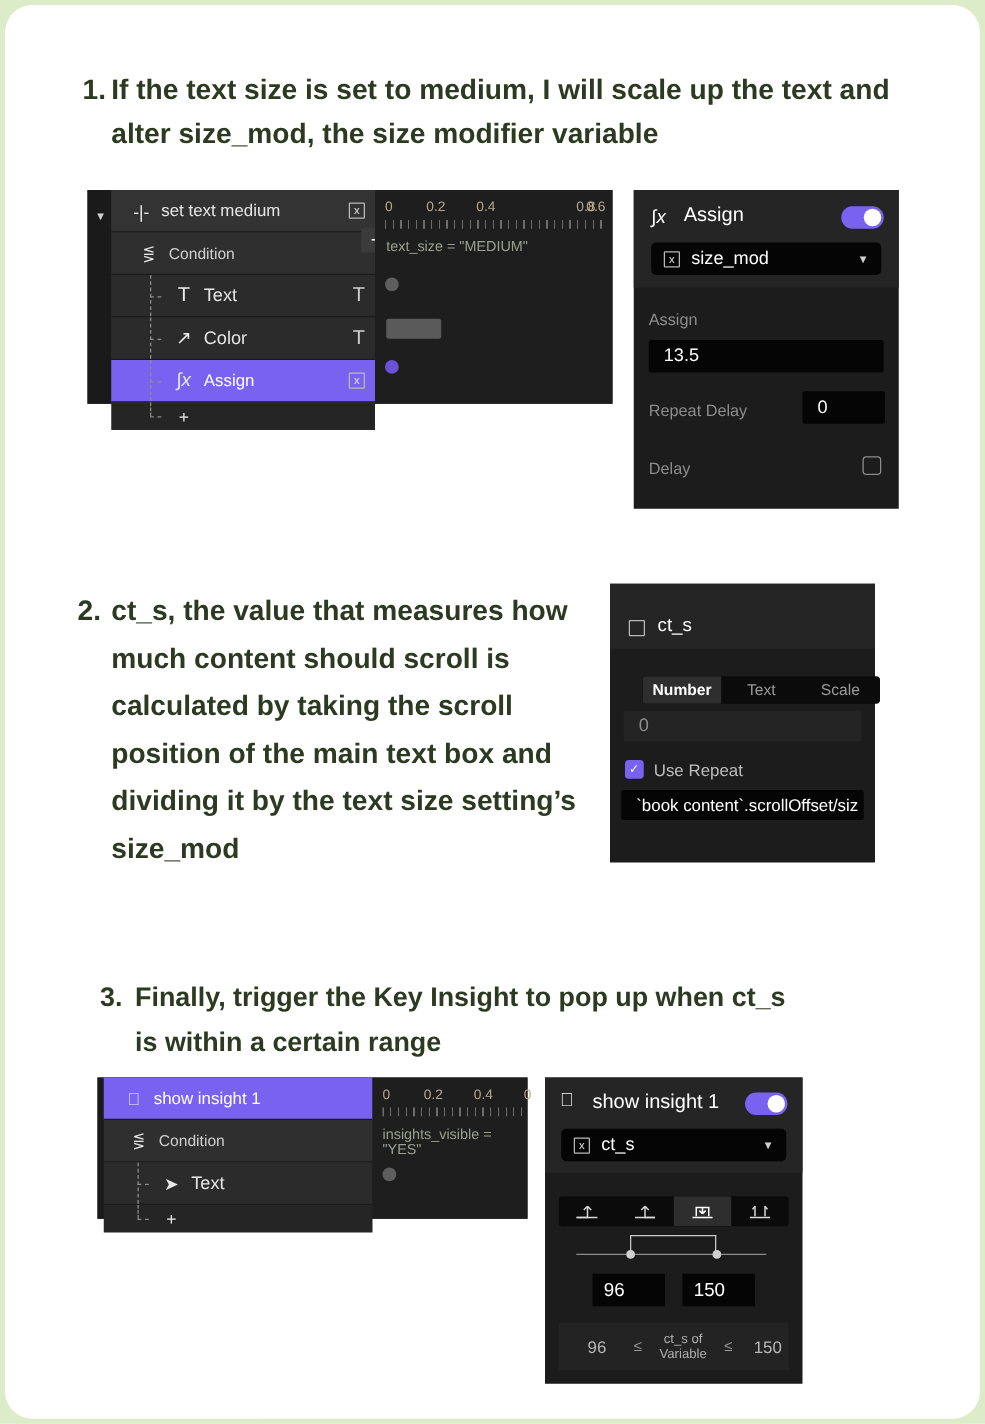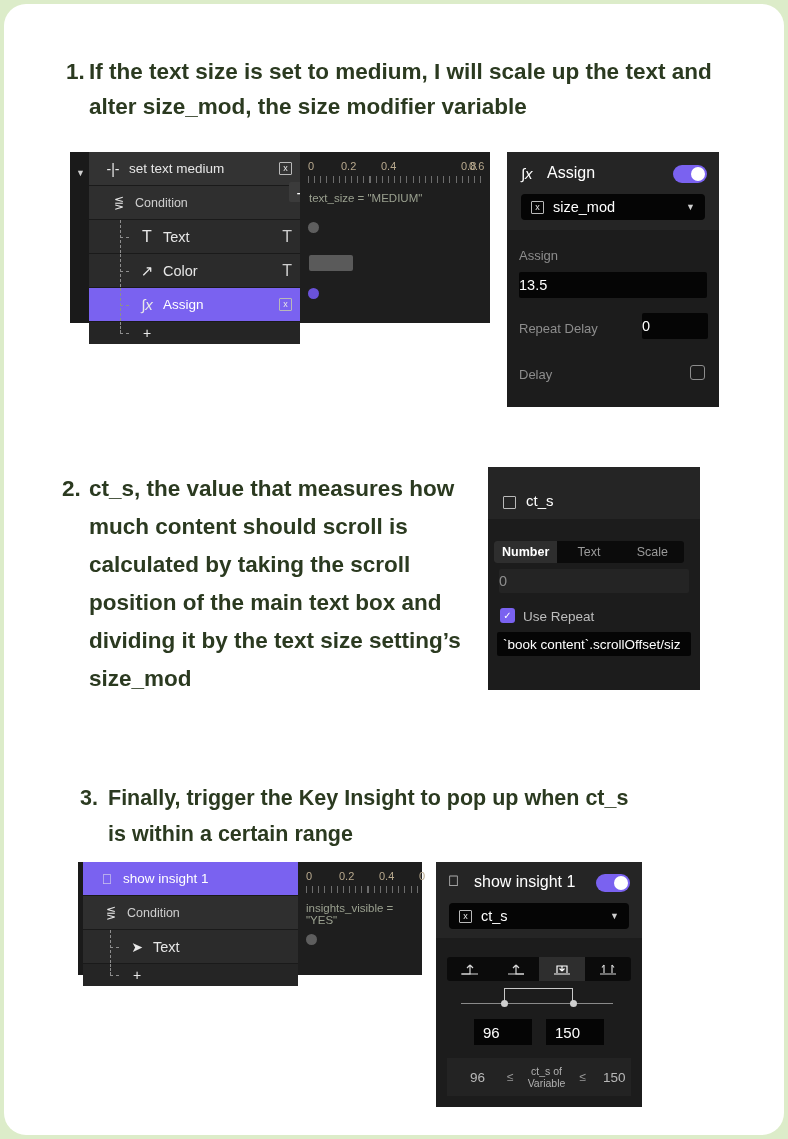--- a/index.html
+++ b/index.html
@@ -100,21 +100,21 @@
   .chip{
     position:absolute; background:#050505; border-radius:4px;
     display:flex; align-items:center; color:#ffffff; font-size:14.5px;
   }
   .chip .boxx{ margin:0 9px 0 10px; }
   .chip .dd{ position:absolute; right:10px; color:#cfcfcf; font-size:9px; }
 
   .flabel{ position:absolute; color:#8d8d8d; font-size:13px; }
   .field{
     position:absolute; background:#050505; color:#ffffff; font-size:14.5px;
-    display:flex; align-items:center; padding-left:0; box-sizing:border-box;
+    display:flex; align-items:center; padding-left:12px; box-sizing:border-box;
     border-radius:2px; overflow:hidden;
   }
   .checkbox{
     position:absolute; width:15px;height:15px;border:1px solid #8d8d8d;border-radius:3px;
     box-sizing:border-box;
   }
 
   
   .seg{
     position:absolute; background:#0b0b0b; display:flex; border-radius:3px; overflow:hidden;
@@ -252,32 +252,32 @@
   <div class="step" id="step2">
     <span class="num">2.</span>
     <span class="body">ct_s, the value that measures how much content should scroll is calculated by taking the scroll position of the main text box and dividing it by the text size setting’s size_mod</span>
   </div>
 
   <div class="insp" style="left:484px;top:463px;width:212px;height:223px;">
     <div class="insp-head" style="height:52px;background:#252525;"></div>
     <span class="boxx" style="position:absolute;left:15px;top:29px;"></span>
     <span class="insp-title" style="left:38px;top:25px;font-size:15px;">ct_s</span>
 
-    <div class="seg" style="left:6px;top:74px;width:190px;height:22px;">
+    <div class="seg" style="left:26px;top:74px;width:190px;height:22px;">
       <div class="on">Number</div>
       <div>Text</div>
       <div>Scale</div>
     </div>
 
     <div class="field" style="left:11px;top:102px;width:190px;height:24px;background:#242424;color:#8e8e8e;">0</div>
 
     <div class="chk-on" style="left:12px;top:141px;">✓</div>
     <div class="flabel" style="left:35px;top:142px;color:#bdbdbd;font-size:13.5px;">Use Repeat</div>
 
-    <div class="field" style="left:9px;top:165px;width:194px;height:24px;font-size:13.5px;padding-left:6px;">`book content`.scrollOffset/siz</div>
+    <div class="field" style="left:9px;top:165px;width:194px;height:24px;font-size:13.5px;">`book content`.scrollOffset/siz</div>
   </div>
 
   <div class="step" id="step3">
     <span class="num">3.</span>
     <span class="body">Finally, trigger the Key Insight to pop up when ct_s is within a certain range</span>
   </div>
 
   <div class="tl-panel" style="left:74px;top:858px;width:344px;height:113px;">
 
     <div class="gutter" style="width:5px;height:100%;"></div>

